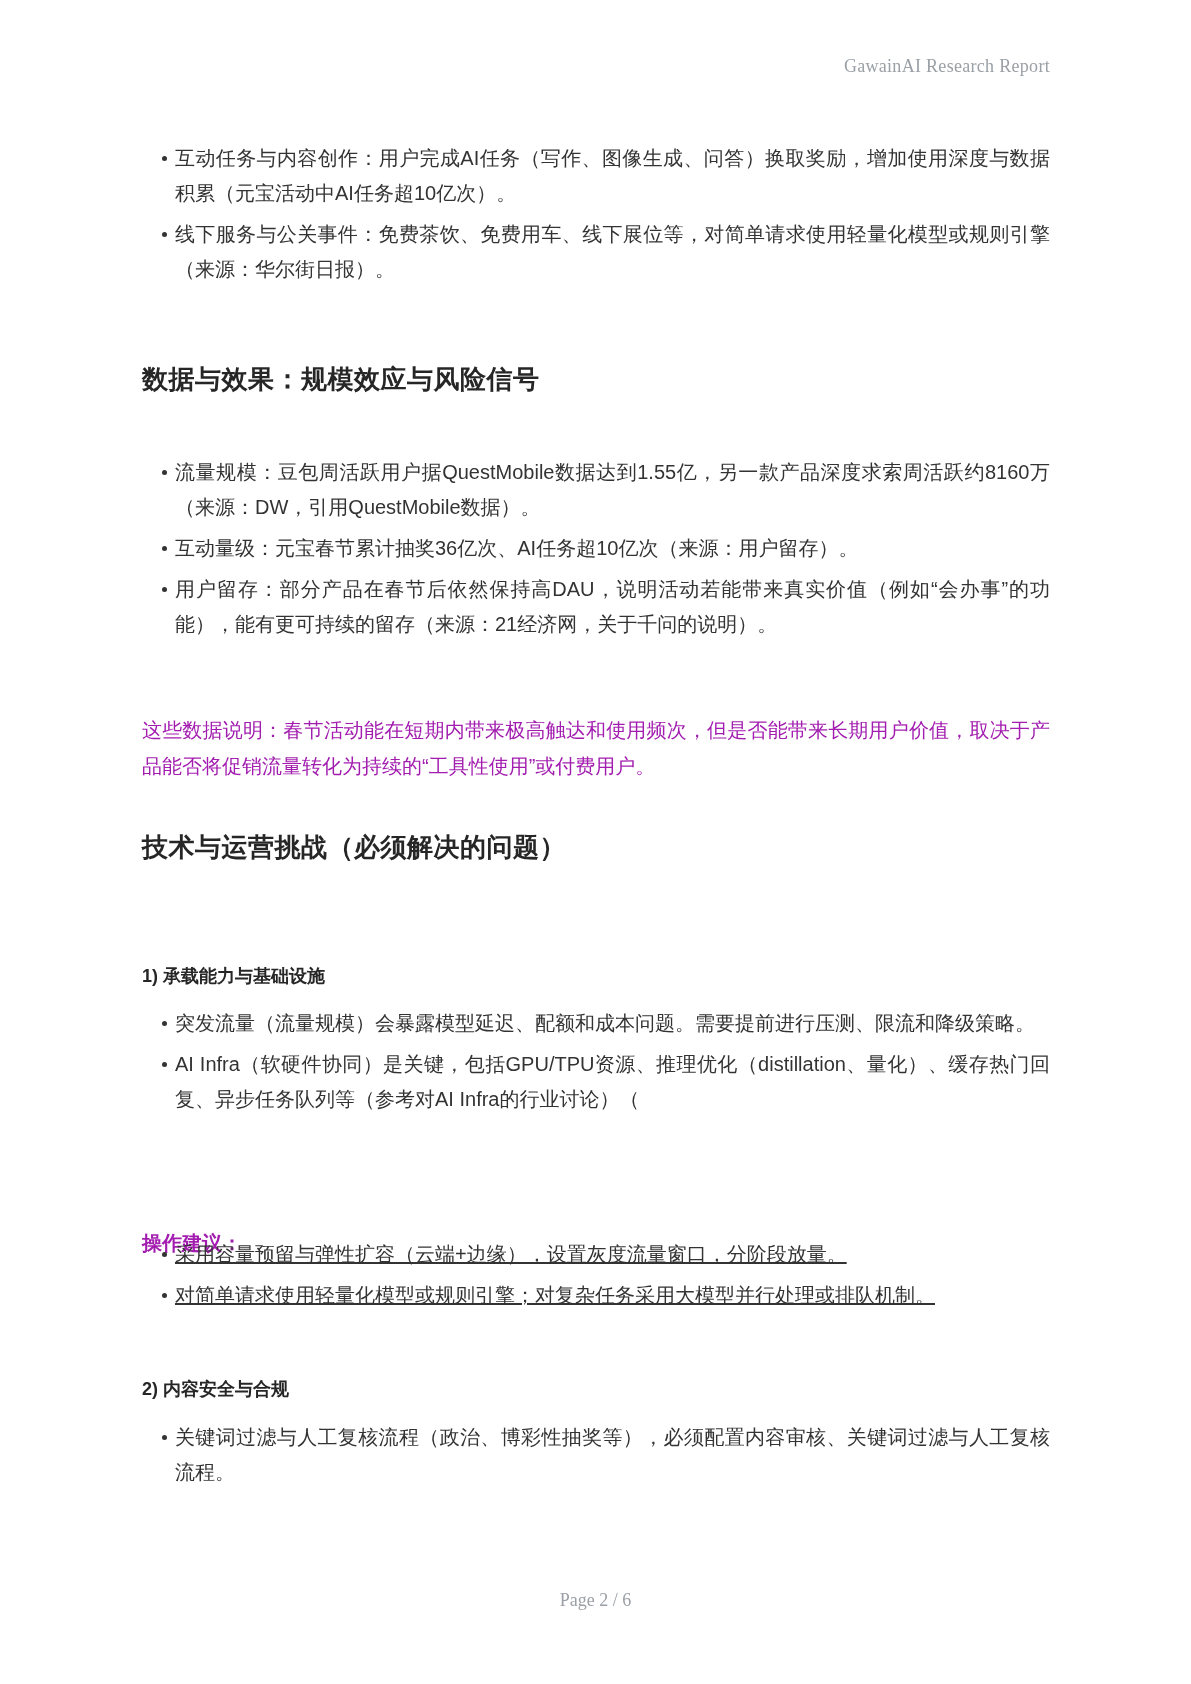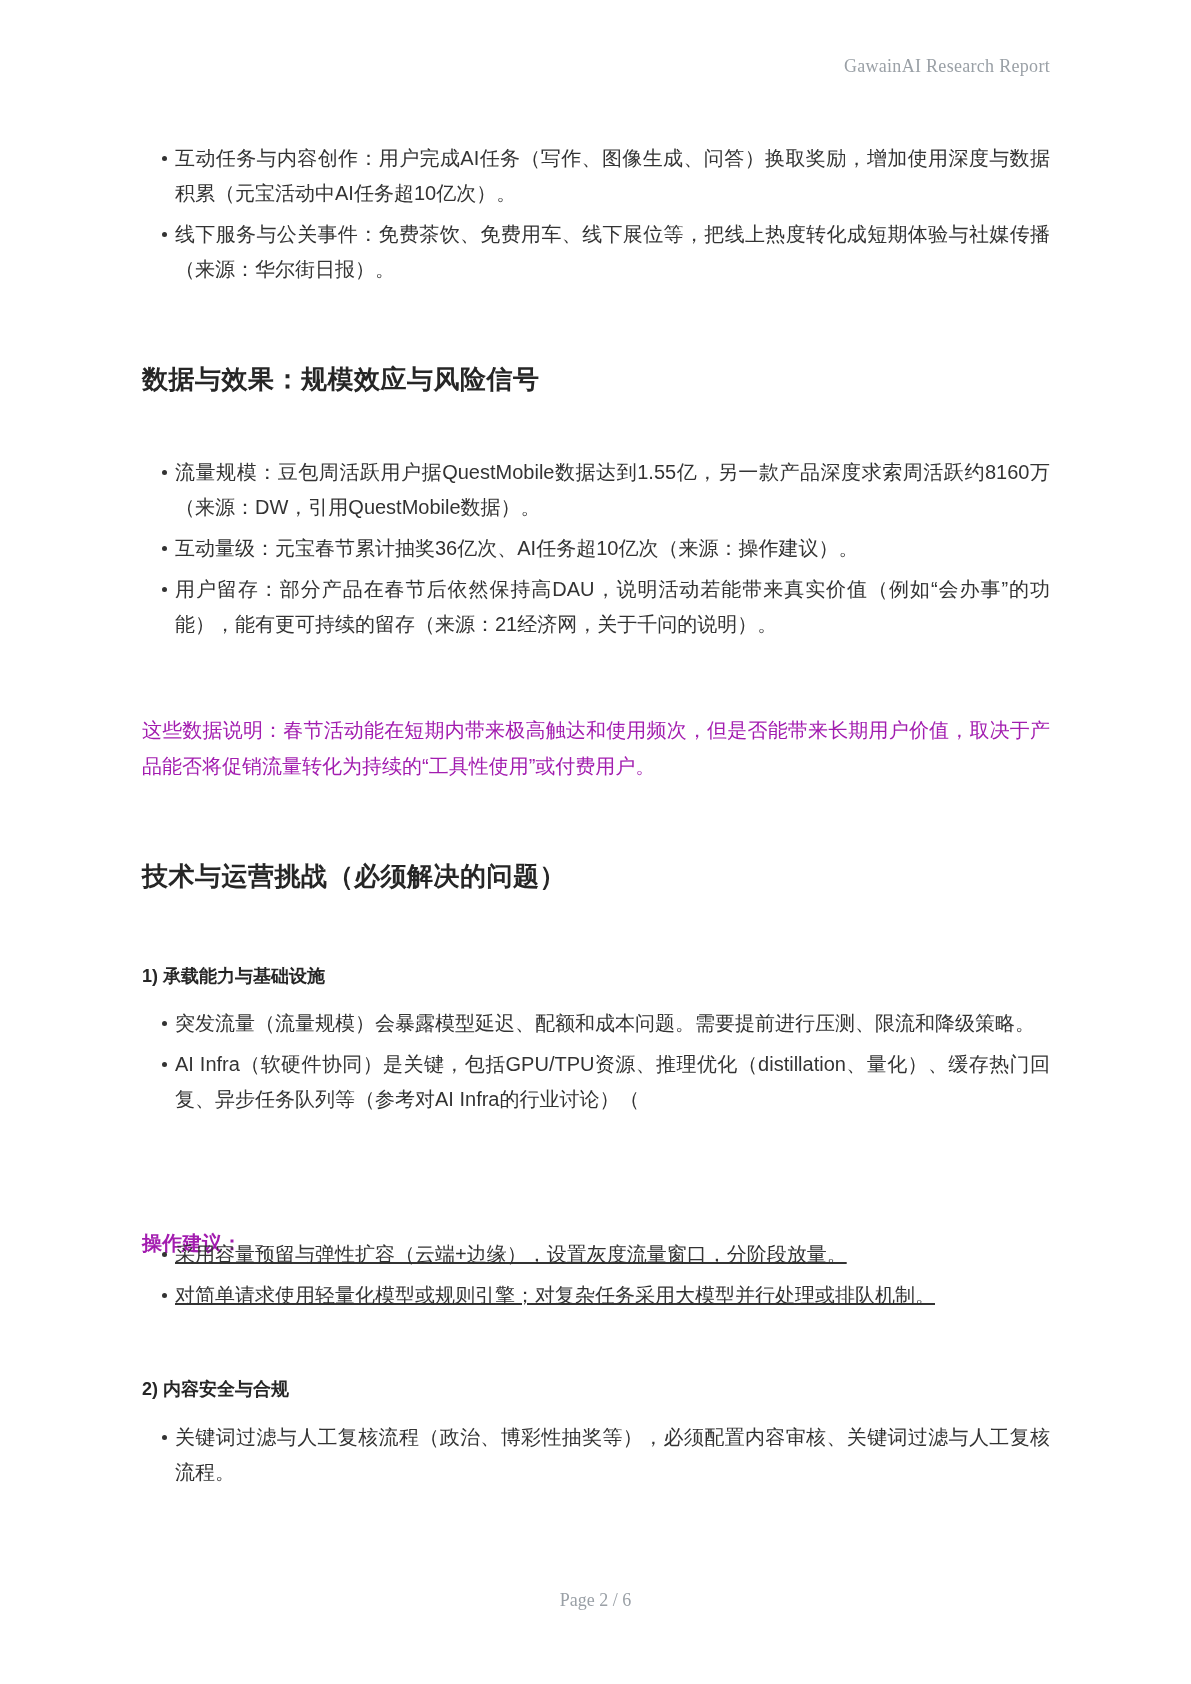--- a/index.html
+++ b/index.html
@@ -78,37 +78,37 @@
 </head>
 <body>
 
 <div class="page">
 
   <div class="doc-header">GawainAI Research Report</div>
 
   <div class="block" style="top: 141px;">
     <ul class="bullets">
       <li>互动任务与内容创作：用户完成AI任务（写作、图像生成、问答）换取奖励，增加使用深度与数据积累（元宝活动中AI任务超10亿次）。</li>
-      <li>线下服务与公关事件：免费茶饮、免费用车、线下展位等，把线上热度转化成短期体验与社媒传播（来源：华尔街日报）。</li>
+      <li>线下服务与公关事件：免费茶饮、免费用车、线下展位等，对简单请求使用轻量化模型或规则引擎（来源：华尔街日报）。</li>
     </ul>
   </div>
 
   <h1 class="sec block" style="top: 361px;">数据与效果：规模效应与风险信号</h1>
 
   <div class="block" style="top: 455px;">
     <ul class="bullets">
       <li>流量规模：豆包周活跃用户据QuestMobile数据达到1.55亿，另一款产品深度求索周活跃约8160万（来源：DW，引用QuestMobile数据）。</li>
-      <li>互动量级：元宝春节累计抽奖36亿次、AI任务超10亿次（来源：操作建议）。</li>
+      <li>互动量级：元宝春节累计抽奖36亿次、AI任务超10亿次（来源：用户留存）。</li>
       <li>用户留存：部分产品在春节后依然保持高DAU，说明活动若能带来真实价值（例如“会办事”的功能），能有更可持续的留存（来源：21经济网，关于千问的说明）。</li>
     </ul>
   </div>
 
   <p class="body block" style="top: 680px;">这些数据说明：春节活动能在短期内带来极高触达和使用频次，但是否能带来长期用户价值，取决于产品能否将促销流量转化为持续的“工具性使用”或付费用户。</p>
 
-  <h1 class="sec block" style="top: 858px;">技术与运营挑战（必须解决的问题）</h1>
+  <h1 class="sec block" style="top: 829px;">技术与运营挑战（必须解决的问题）</h1>
 
   <h2 class="sub block" style="top: 961px;">1) 承载能力与基础设施</h2>
 
   <div class="block" style="top: 1006px;">
     <ul class="bullets">
       <li>突发流量（流量规模）会暴露模型延迟、配额和成本问题。需要提前进行压测、限流和降级策略。</li>
       <li>AI Infra（软硬件协同）是关键，包括GPU/TPU资源、推理优化（distillation、量化）、缓存热门回复、异步任务队列等（参考对AI Infra的行业讨论）（</li>
     </ul>
   </div>
 

